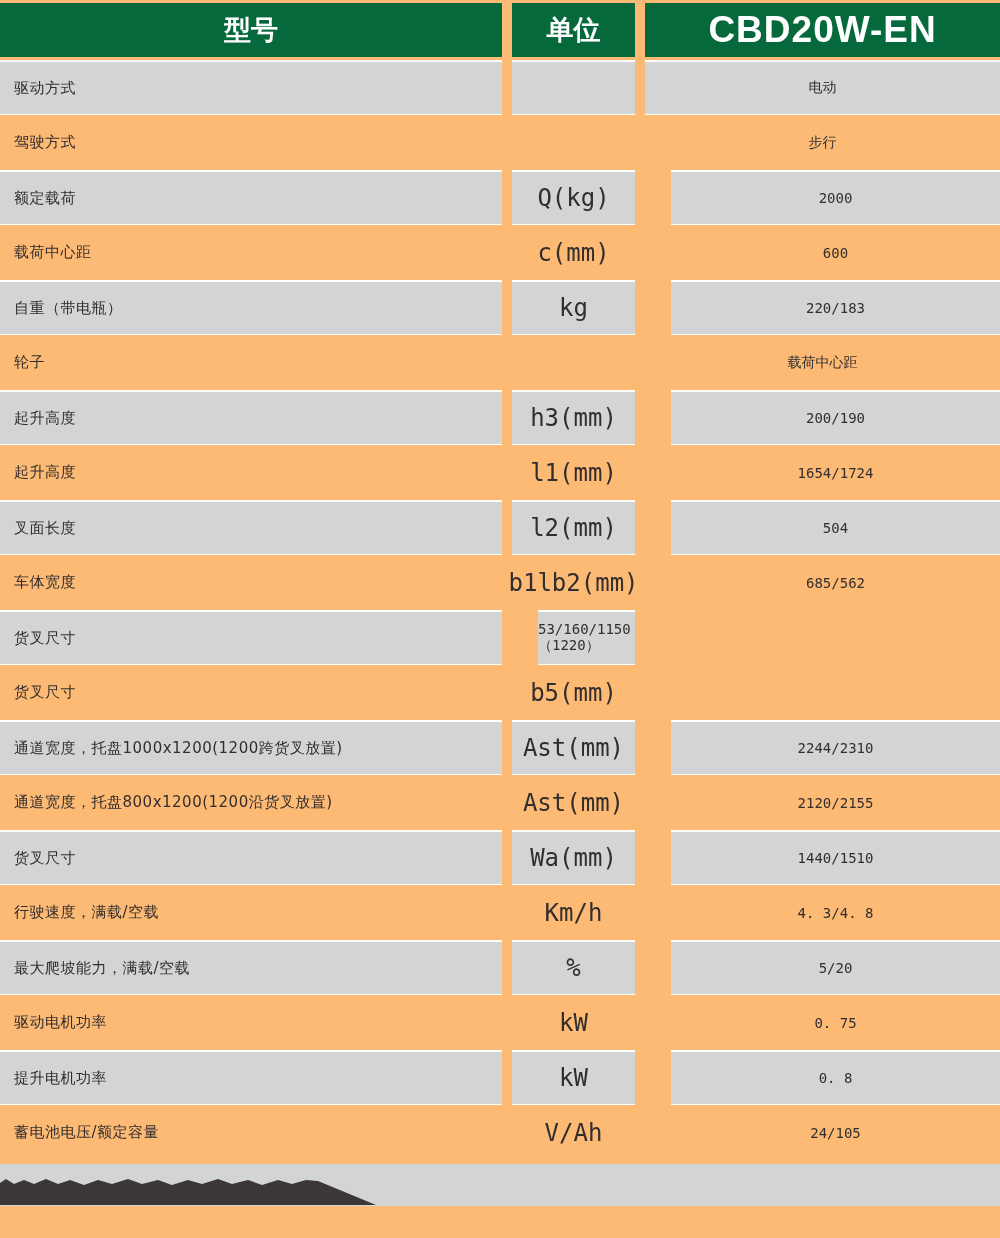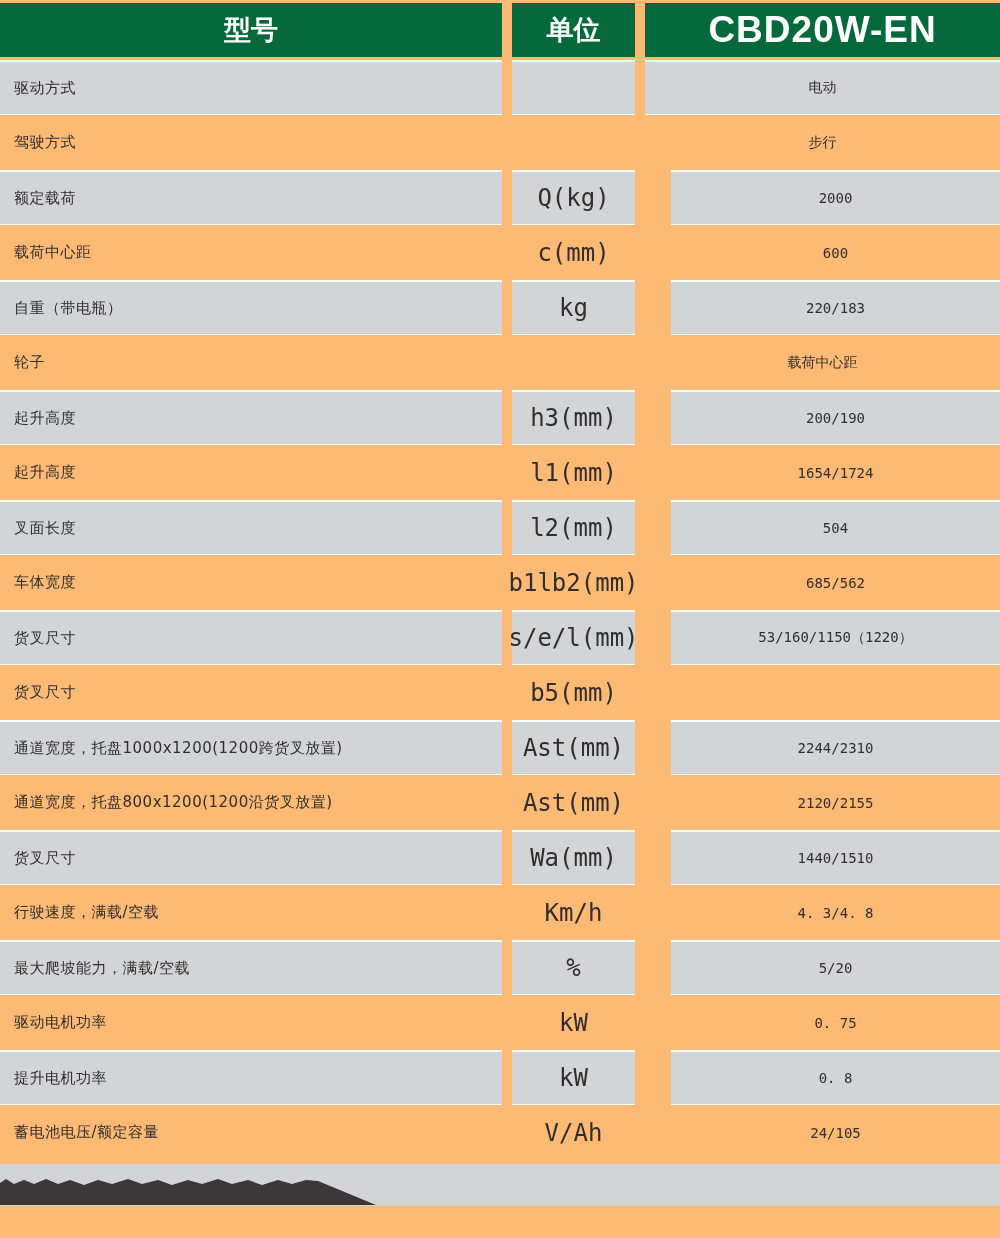--- a/index.html
+++ b/index.html
@@ -155,21 +155,20 @@
   </div>
 
   <div class="row body-row">
     <div class="cell col-label">车体宽度</div>
     <div class="cell col-unit">b1lb2(mm)</div>
     <div class="cell col-value num">685/562</div>
   </div>
 
   <div class="row body-row shaded">
     <div class="cell col-label">货叉尺寸</div>
-    <div class="cell col-unit">s/e/l(mm)</div>
     <div class="cell col-value num">53/160/1150（1220）</div>
   </div>
 
   <div class="row body-row">
     <div class="cell col-label">货叉尺寸</div>
     <div class="cell col-unit">b5(mm)</div>
   </div>
 
   <div class="row body-row shaded">
     <div class="cell col-label">通道宽度，托盘1000x1200(1200跨货叉放置)</div>

